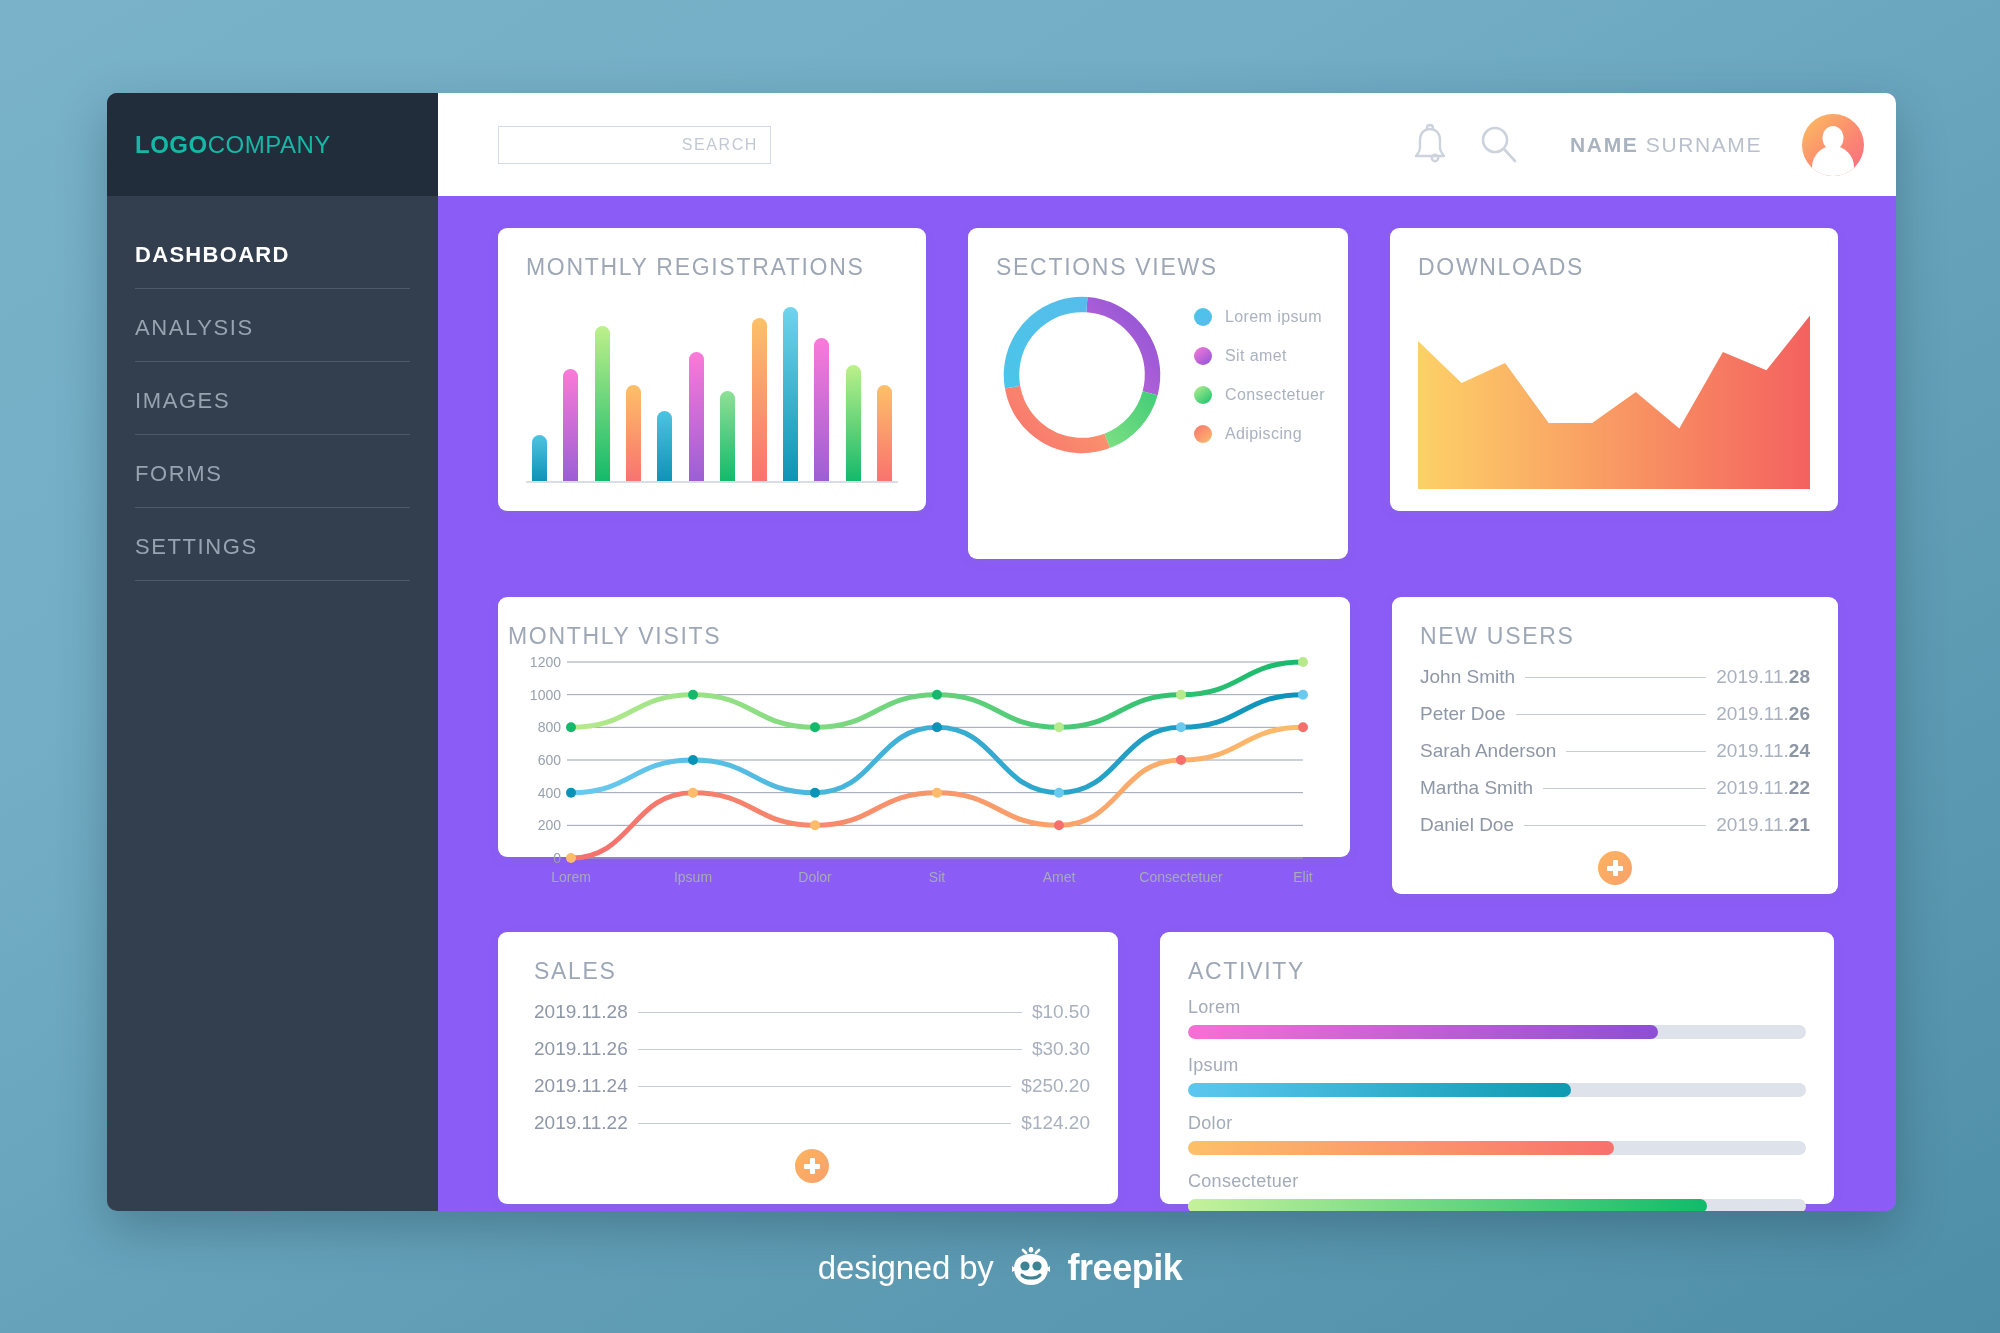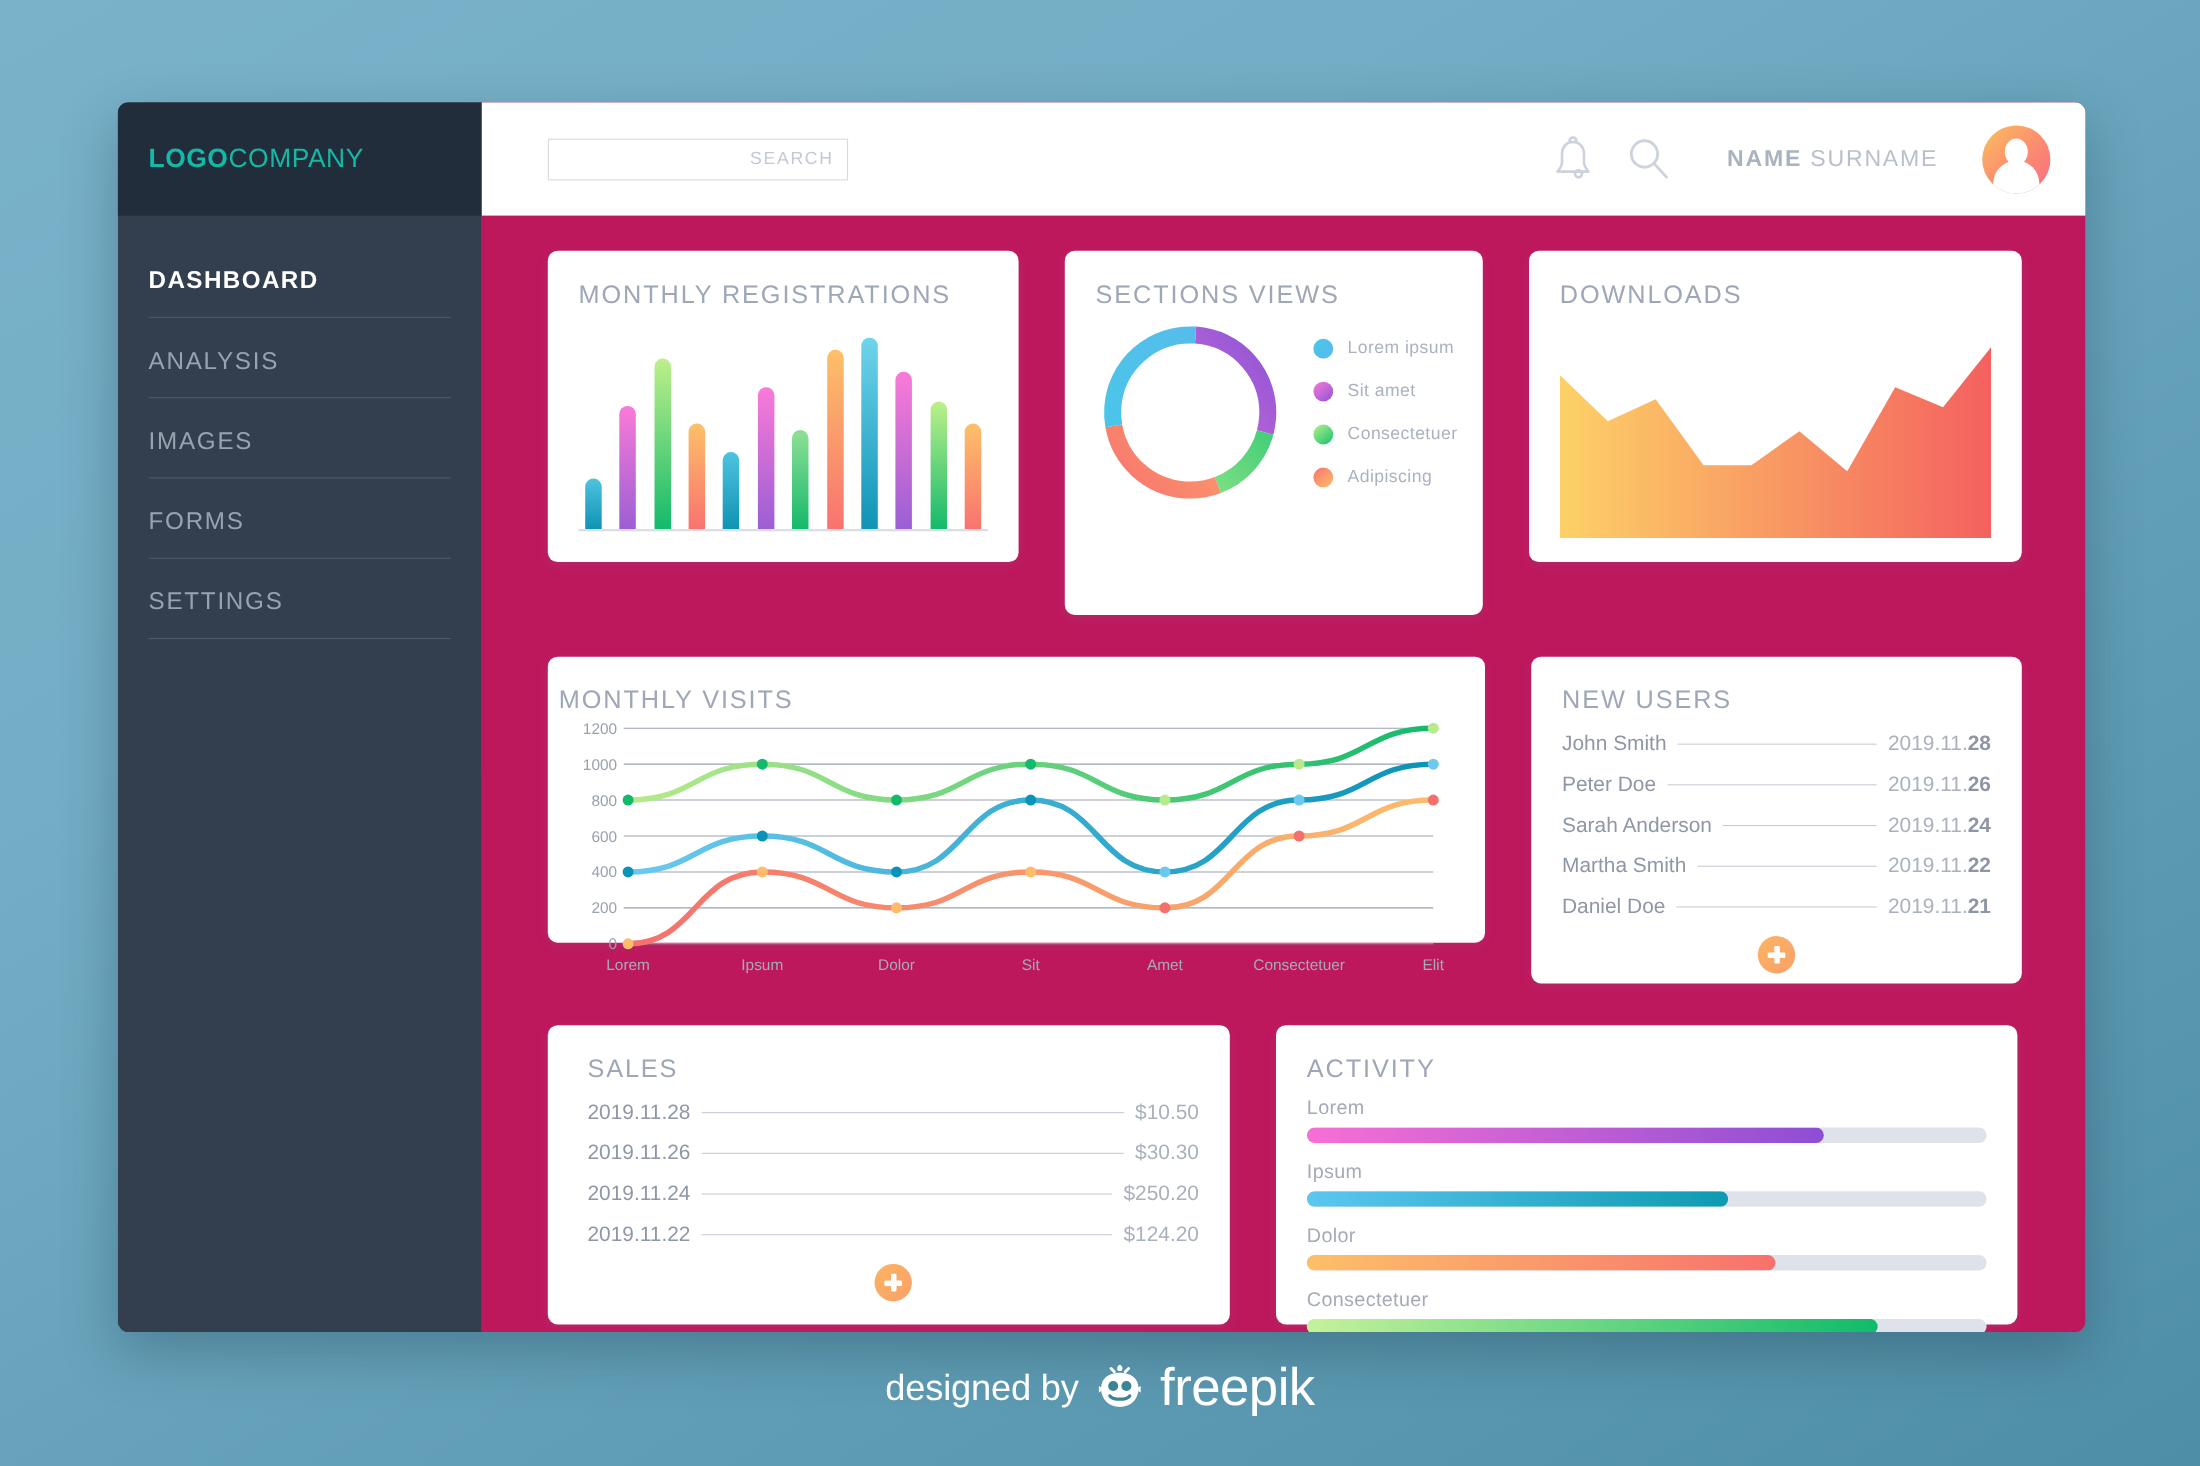--- a/index.html
+++ b/index.html
@@ -74,21 +74,21 @@
     color: #ffffff;
     font-weight: 700;
     letter-spacing: 1.3px;
   }
 
   
   .main {
     flex: 1 1 auto;
     display: flex;
     flex-direction: column;
-    background: #be185d;
+    background: #8b5cf6;
     min-width: 0;
   }
 
   
   .header {
     height: 103px;
     flex: 0 0 103px;
     background: #ffffff;
     display: flex;
     align-items: center;
@@ -325,23 +325,23 @@
     justify-content: center;
     gap: 14px;
   }
   .footer-text {
     font-size: 33px;
     color: #ffffff;
     font-weight: 300;
     letter-spacing: -0.2px;
   }
   .footer-brand {
-    font-size: 48px;
+    font-size: 36px;
     color: #ffffff;
-    font-weight: 400;
+    font-weight: 700;
     letter-spacing: -0.5px;
   }
   .fp-logo { display: block; }
 </style>
 </head>
 <body>
 
 <div class="app-window">
 
   <aside class="sidebar">

